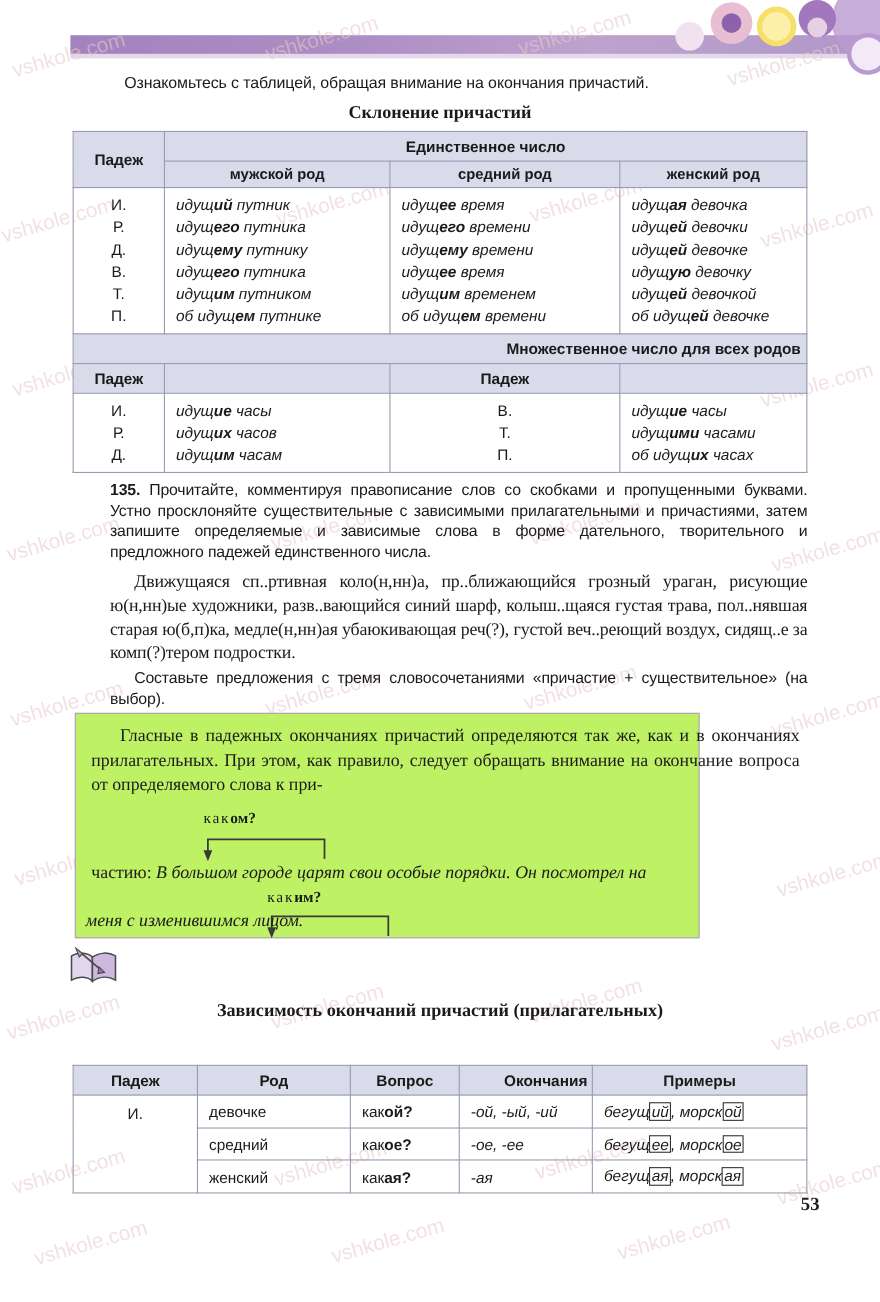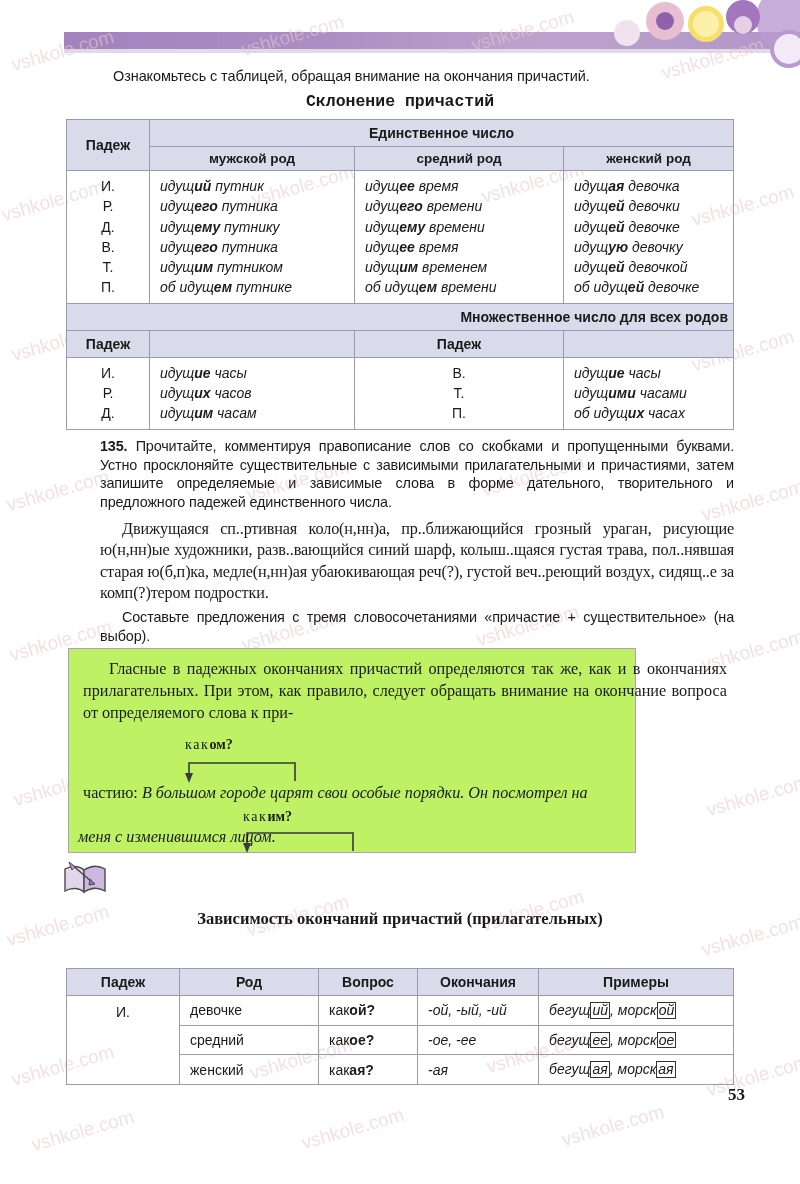--- a/index.html
+++ b/index.html
@@ -44,21 +44,21 @@
   }
 
   
   .page { position:absolute; left:0; top:0; width:800px; height:1184px; }
   .intro {
     position:absolute; left:113px; top:68px; width:620px;
     font-size:14.5px; letter-spacing:-.1px;
   }
   .tbl-title {
     position:absolute; left:0; top:92px; width:800px; text-align:center;
-    font-family:Liberation Mono, monospace; font-weight:bold; font-size:16.5px;
+    font-family:Liberation Serif, serif; font-weight:bold; font-size:16.5px;
   }
 
   
   table { border-collapse:collapse; }
   .decl-table {
     position:absolute; left:66px; top:119px; width:668px;
     font-size:13.5px;
   }
   .decl-table td, .decl-table th { border:1px solid #9a9ab4; }
   .hdr { background:#d9dbea; font-weight:bold; text-align:center; padding:5px 4px; font-size:14px; }
@@ -338,21 +338,21 @@
   <div class="title136">
     <div>Зависимость окончаний причастий (прилагательных)</div>
   </div>
 
   <table class="dep-table">
     <tbody>
         <tr>
       <td class="dep-hdr" style="width:104px;">Падеж</td>
       <td class="dep-hdr" style="width:130px;">Род</td>
       <td class="dep-hdr" style="width:90px;margin-left:40px;">Вопрос</td>
-      <td class="dep-hdr" style="width:112px;">Окончания</td>
+      <td class="dep-hdr" style="width:112px;text-align:right;">Окончания</td>
       <td class="dep-hdr">Примеры</td>
     </tr>
     </tbody>
       <tbody id="dep-body">
         <tr>
           <td class="dep-cell dep-center" rowspan="3" style="vertical-align:top;padding-top:8px;">И.</td>
           <td class="dep-cell">девочке</td>
           <td class="dep-cell">как<b>ой?</b></td>
           <td class="dep-cell dep-ital">-ой, -ый, -ий</td>
           <td class="dep-cell dep-ital">бегущ<span class="boxed">ий</span>, морск<span class="boxed">ой</span></td>

